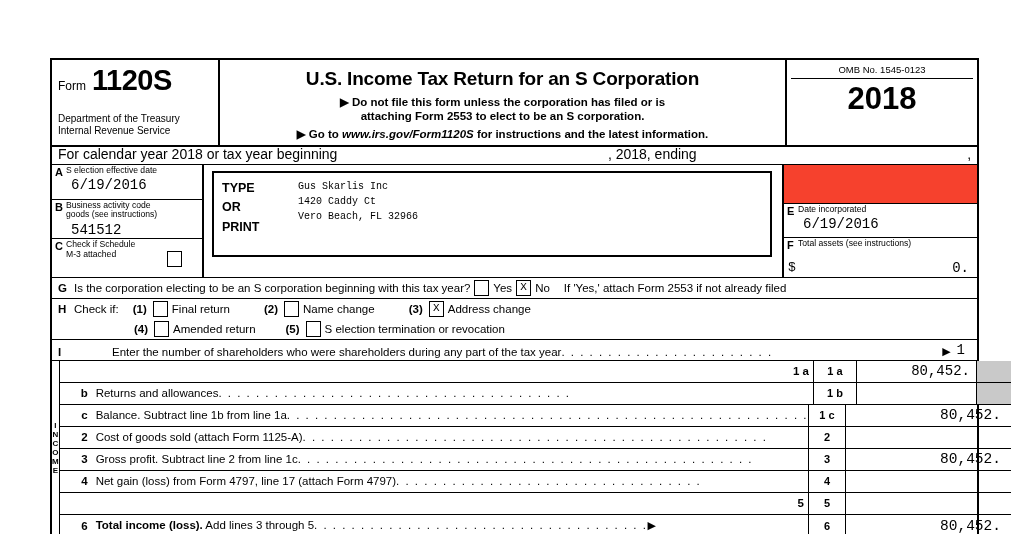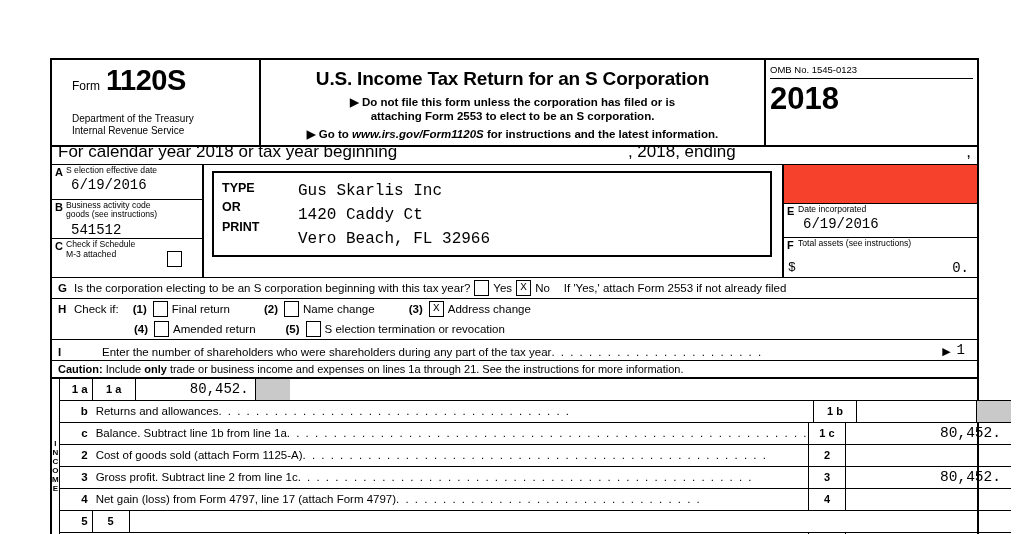--- a/index.html
+++ b/index.html
@@ -2,54 +2,54 @@
 <html><head>
 <meta charset="utf-8">
 <style>
   html,body{margin:0;padding:0;background:#ffffff;}
   body{width:1024px;height:534px;overflow:hidden;font-family:"Liberation Sans",sans-serif;color:#000;}
   .page{position:relative;width:1024px;height:534px;background:#fff;}
   .sheet{position:absolute;left:50px;top:58px;width:925px;border:2px solid #000;background:#fff;}
 
   
   .hdr{display:flex;border-bottom:2px solid #000;}
-  .hdr-left{width:195px;border-right:2px solid #000;padding:6px 6px 4px 6px;box-sizing:border-box;margin-left:14px;}
+  .hdr-left{width:168px;border-right:2px solid #000;padding:6px 6px 4px 6px;box-sizing:border-box;}
   .form-line{display:flex;align-items:baseline;}
   .form-word{font-size:12px;}
   .form-num{font-size:29px;font-weight:bold;letter-spacing:-0.5px;margin-left:6px;line-height:1;}
   .dept{font-size:10px;line-height:1.18;margin-top:18px;}
   .hdr-mid{flex:1;border-right:2px solid #000;text-align:center;padding:8px 4px 4px 4px;box-sizing:border-box;}
   .title{font-size:19px;font-weight:bold;letter-spacing:-0.2px;}
   .sub1{font-size:11.5px;font-weight:bold;margin-top:5px;line-height:1.25;}
   .sub2{font-size:11.5px;font-weight:bold;margin-top:3px;}
   .sub2 i{font-style:italic;}
-  .hdr-right{width:211px;padding:4px 4px 2px 4px;box-sizing:border-box;}
+  .hdr-right{width:190px;text-align:center;padding:4px 4px 2px 4px;box-sizing:border-box;}
   .omb{font-size:9.5px;border-bottom:1px solid #000;padding-bottom:3px;}
   .year{font-size:31px;font-weight:bold;letter-spacing:0px;line-height:1.1;margin-top:3px;}
 
   
-  .calline{display:flex;align-items:flex-end;border-bottom:1px solid #000;font-size:17px;padding:2px 6px 2px 6px;height:18px;box-sizing:border-box;}
+  .calline{display:flex;align-items:flex-end;border-bottom:1px solid #000;font-size:14px;padding:2px 6px 2px 6px;height:18px;box-sizing:border-box;}
   .calline .seg{white-space:nowrap;}
   .dot-fill{flex:1;}
 
   
   .body{display:flex;border-bottom:1px solid #000;}
   .col-a{width:150px;border-right:2px solid #000;}
   .col-type{width:578px;border-right:2px solid #000;position:relative;}
   .col-ef{flex:1;}
 
   .cellA{border-bottom:1px solid #000;padding:1px 3px 0 3px;position:relative;min-height:35px;box-sizing:border-box;}
   .cellA:last-child{border-bottom:none;}
   .ltr{font-weight:bold;font-size:11px;position:absolute;left:3px;top:1px;}
   .cap{font-size:8.6px;line-height:1.12;margin-left:11px;display:block;}
   .val{font-family:"Liberation Mono",monospace;font-size:14px;margin-left:16px;margin-top:2px;display:block;}
 
   .typebox{position:absolute;left:8px;top:6px;width:560px;height:86px;border:2px solid #000;box-sizing:border-box;display:flex;}
   .typewords{width:78px;font-size:12.5px;font-weight:bold;padding:6px 0 0 8px;box-sizing:border-box;line-height:1.55;}
-  .addr{font-family:"Liberation Mono",monospace;font-size:16px;line-height:1.5;padding:6px 0 0 6px;}
+  .addr{font-family:"Liberation Mono",monospace;font-size:10px;line-height:1.5;padding:6px 0 0 6px;}
 
   .efrow{border-bottom:1px solid #000;box-sizing:border-box;position:relative;}
   .redbar{height:38px;background:#f6412d;}
   .efcell{padding:1px 3px 2px 3px;min-height:33px;box-sizing:border-box;position:relative;}
   .dollar{font-family:"Liberation Mono",monospace;font-size:13px;position:absolute;left:4px;bottom:2px;}
   .amt-right{font-family:"Liberation Mono",monospace;font-size:14px;position:absolute;right:8px;bottom:1px;}
 
   
   .grow{display:flex;align-items:center;font-size:11.5px;border-bottom:1px solid #000;padding:2px 6px;min-height:19px;box-sizing:border-box;}
   .gl{font-weight:bold;width:16px;flex:none;}
@@ -58,21 +58,21 @@
   .num-b{font-weight:bold;margin-left:14px;margin-right:2px;}
   .irow{display:flex;align-items:flex-end;font-size:11.5px;border-top:1px solid #000;border-bottom:1px solid #000;padding:2px 6px;min-height:19px;box-sizing:border-box;}
   .caution{font-size:11px;padding:2px 6px;border-bottom:2px solid #000;}
   .caution b{font-weight:bold;}
 
   
   .income{display:flex;}
   .sidelabel{width:22px;border-right:1px solid #000;display:flex;align-items:center;justify-content:center;}
   .sidelabel span{font-size:8px;font-weight:bold;line-height:1.12;text-align:center;letter-spacing:0;}
   .lines{flex:1;}
-  .ln{display:flex;align-items:center;height:22px;border-bottom:1px solid #000;font-size:11.5px;box-sizing:border-box;}
+  .ln{display:flex;align-items:center;height:22px;border-bottom:1px solid #000;font-size:11.5px;box-sizing:border-box;justify-content:flex-end;}
   .ln:last-child{border-bottom:none;}
   .lnum{width:28px;text-align:right;padding-right:4px;font-weight:bold;flex:none;}
   .ltxt{flex:1;white-space:nowrap;overflow:hidden;padding-left:4px;}
   .ltxt b{font-weight:bold;}
   .leader{letter-spacing:1.5px;}
   .subbox{width:42px;border-left:1px solid #000;border-right:1px solid #000;text-align:center;font-size:11px;font-weight:bold;flex:none;height:100%;display:flex;align-items:center;justify-content:center;}
   .subamt{width:120px;border-right:1px solid #000;flex:none;height:100%;display:flex;align-items:center;justify-content:flex-end;padding-right:6px;box-sizing:border-box;font-family:"Liberation Mono",monospace;font-size:14px;}
   .grayspace{width:34px;background:#c9c9c9;flex:none;height:100%;}
   .mainbox{width:36px;border-left:1px solid #000;border-right:1px solid #000;text-align:center;font-size:11px;font-weight:bold;flex:none;height:100%;display:flex;align-items:center;justify-content:center;}
   .mainamt{width:165px;flex:none;height:100%;display:flex;align-items:center;justify-content:flex-end;padding-right:10px;box-sizing:border-box;font-family:"Liberation Mono",monospace;font-size:14.5px;}
@@ -207,29 +207,26 @@
       <span class="num-b">(4)</span>
       <span class="cb"></span>
       <span>Amended return</span>
       <span class="num-b" style="margin-left:30px;">(5)</span>
       <span class="cb"></span>
       <span>S election termination or revocation</span>
     </div>
 
     <div class="irow">
       <span class="gl">I</span>
-      <span style="padding-left:28px;">Enter the number of shareholders who were shareholders during any part of the tax year</span>
+      <span style="margin-left:10px;padding-left:28px;">Enter the number of shareholders who were shareholders during any part of the tax year</span>
       <span class="leader" style="flex:1;overflow:hidden;white-space:nowrap;">. . . . . . . . . . . . . . . . . . . . . . .</span>
       <span class="arrow">▶</span>
       <span style="font-family:'Liberation Mono',monospace;font-size:14px;padding-right:6px;">1</span>
     </div>
 
-    <div class="caution">
-      <b>Caution:</b><span> Include </span><b>only</b><span> trade or business income and expenses on lines 1a through 21. See the instructions for more information.</span>
-    </div>
 
     <div class="income">
       <div class="sidelabel">
         <span>I<br>N<br>C<br>O<br>M<br>E</span>
       </div>
       <div class="lines">
 
         <div class="ln">
           <span class="lnum">1 a</span>
           <span class="subbox">1 a</span>

